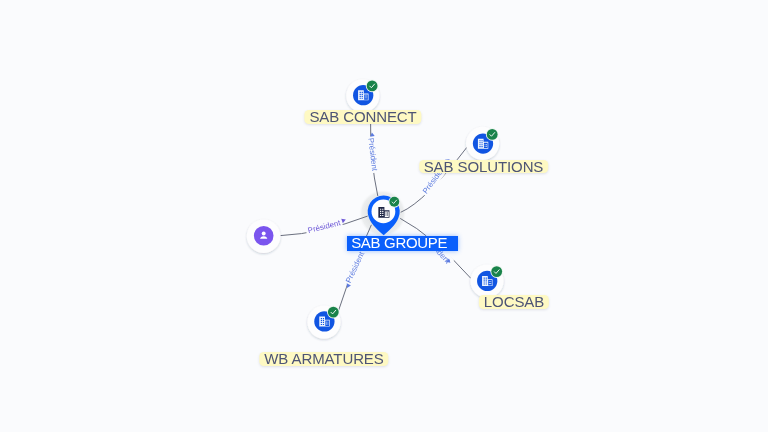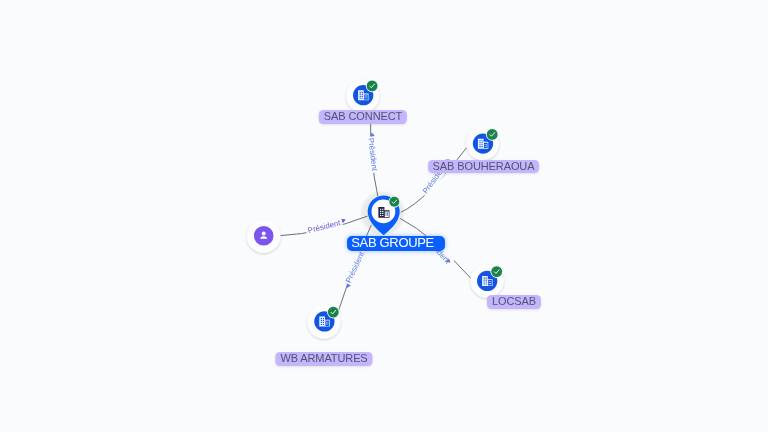--- a/index.html
+++ b/index.html
@@ -3,27 +3,27 @@
 <meta charset="utf-8">
 <style>
   html,body{margin:0;padding:0;}
   body{width:768px;height:432px;background:#fafbfd;overflow:hidden;
        font-family:"Liberation Sans",sans-serif;}
   .stage{position:absolute;left:0;top:0;width:768px;height:432px;
          background:#fafbfd;}
   svg.layer{position:absolute;left:0;top:0;}
   .edge{fill:none;stroke:#5a6070;stroke-width:.9;}
 
-  .node-label{position:absolute;background:#c4b5fd;color:#4d5475;
-      font-size:11px;line-height:13.7px;letter-spacing:-0.1px;border-radius:4.5px;
+  .node-label{position:absolute;background:#fef9c3;color:#4d5475;
+      font-size:15px;line-height:13.7px;letter-spacing:-0.1px;border-radius:4.5px;
       padding:0px 5px 0px 5px;white-space:nowrap;
       box-shadow:0 1px 2.5px rgba(40,50,90,.13);
       transform:translateX(-50%);}
-  .node-label.primary{background:#0a5ffb;color:#fff;font-size:13px;
-      line-height:13.4px;letter-spacing:-0.32px;border-radius:5px;
+  .node-label.primary{background:#0a5ffb;color:#fff;font-size:15px;
+      line-height:13.4px;letter-spacing:-0.32px;border-radius:0;
       padding:0 11.3px 1px 4.1px;transform:none;
       box-shadow:0 0 5px rgba(30,110,255,.45);text-align:center;}
 </style>
 </head>
 <body>
 
 <div class="stage">
   <svg class="layer" width="768" height="432" viewBox="0 0 768 432">
     <defs>
       <symbol id="bld" viewBox="0 0 24 24">
@@ -143,17 +143,17 @@
       <path d="M383.70 235.30 C379.60 231.80 371.30 224.60 369.03 218.00 A16.05 16.05 0 1 1 398.37 218.00 C396.10 224.60 387.80 231.80 383.70 235.30 Z" fill="#0a5ffb"></path>
       <circle cx="383.4" cy="211.4" r="11.9" fill="#fdfdfe"></circle>
       <use href="#bld" x="377.8" y="206.2" width="12.2" height="12.2" fill="#1e2545"></use>
       <circle cx="394.3" cy="201.8" r="5.9" fill="#eef6f0"></circle>
       <circle cx="394.3" cy="201.8" r="4.95" fill="#19834a"></circle>
       <use href="#chk" x="389.9" y="197.4" width="8.8" height="8.8"></use>
     </g>
   </svg>
 
   <div class="node-label" style="left:363px;top:109.8px">SAB CONNECT</div>
-  <div class="node-label" style="left:483.5px;top:159.6px">SAB BOUHERAOUA</div>
+  <div class="node-label" style="left:483.5px;top:159.6px">SAB SOLUTIONS</div>
   <div class="node-label" style="left:514px;top:295.4px">LOCSAB</div>
   <div class="node-label" style="left:324px;top:352px">WB ARMATURES</div>
   <div class="node-label primary" style="left:347.1px;top:236.1px">SAB GROUPE</div>
 </div>
 
 </body></html>

